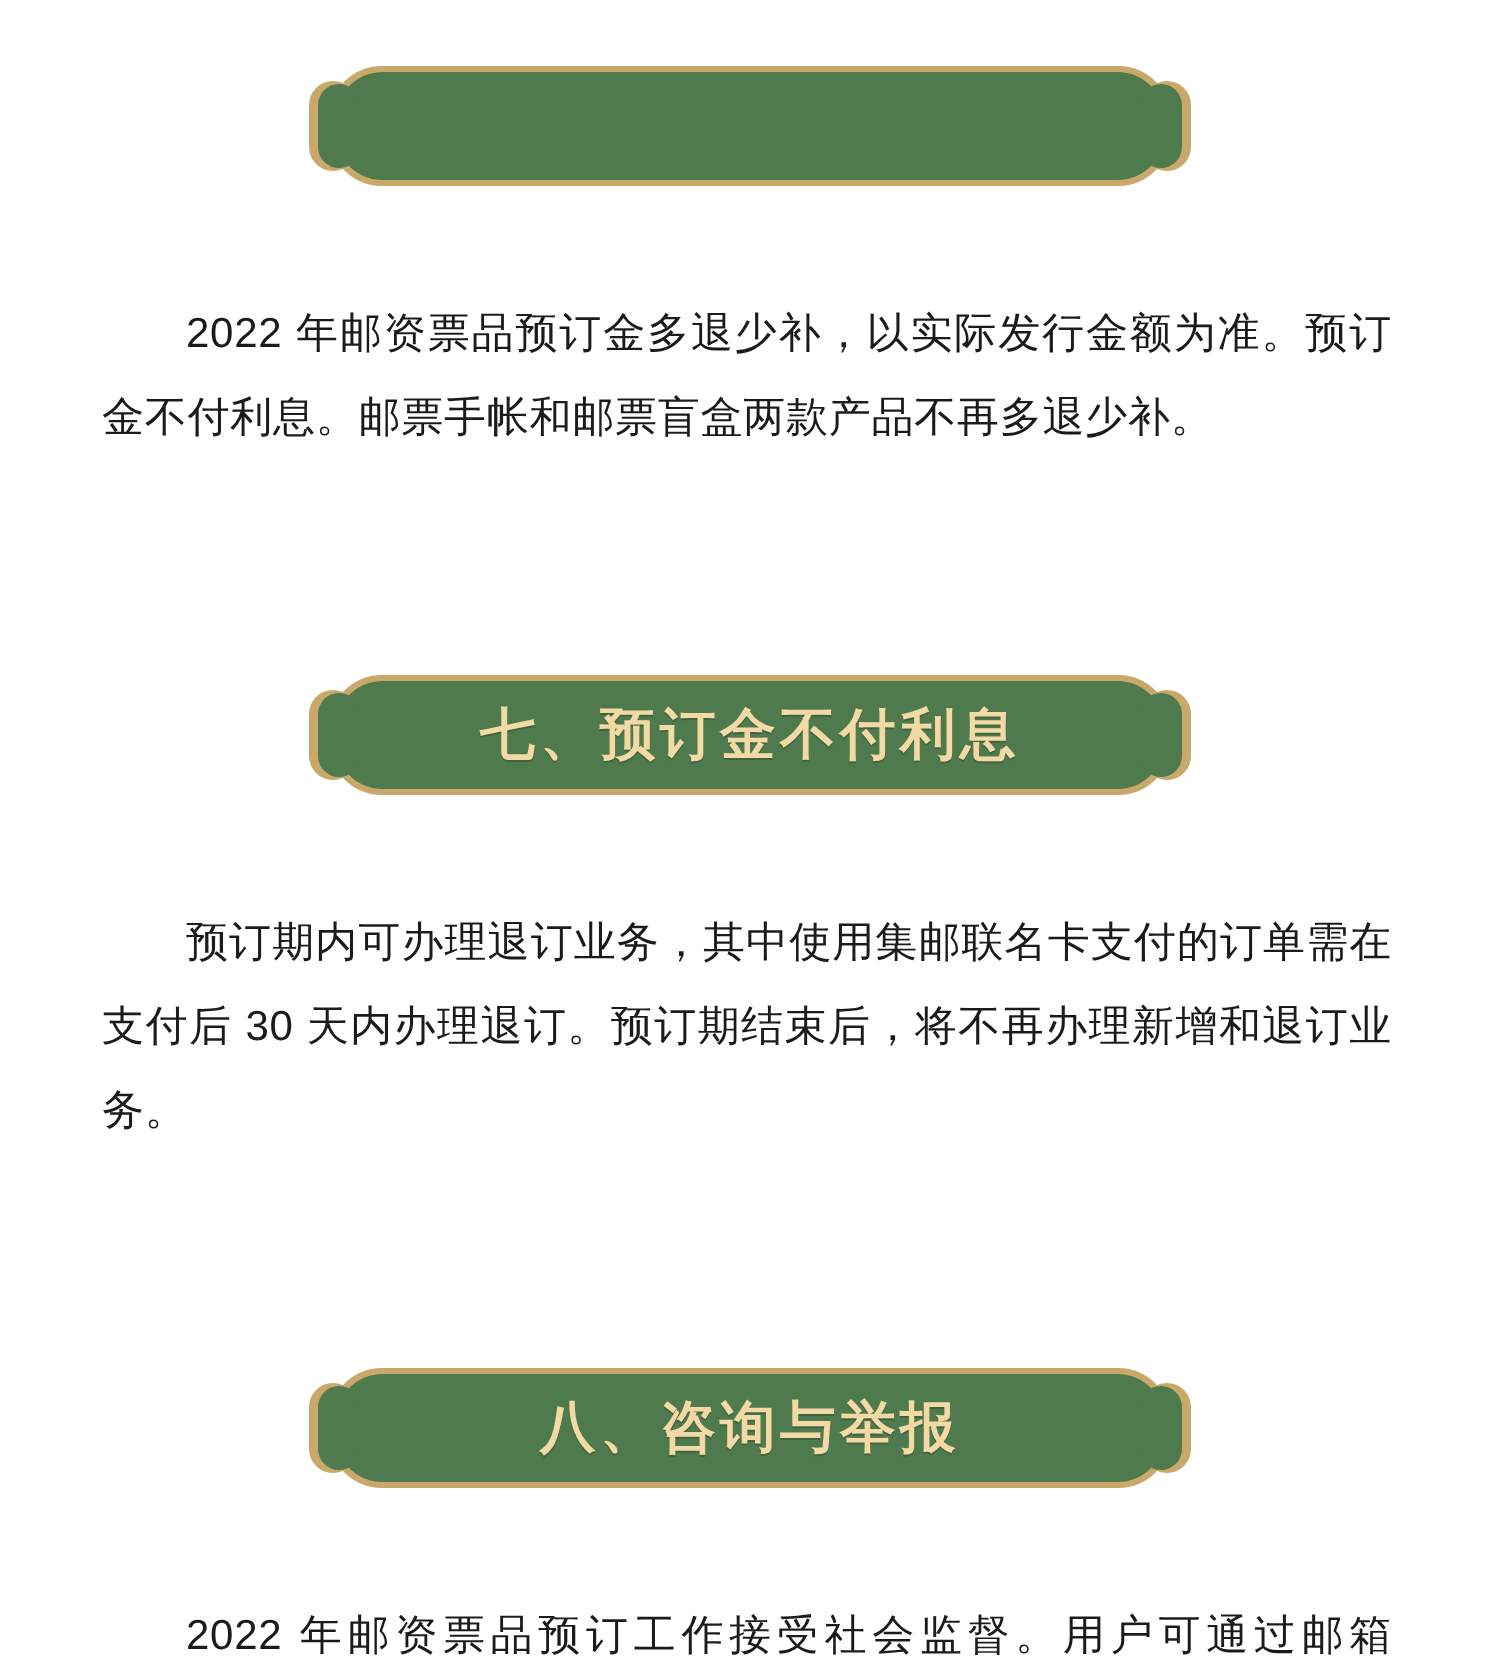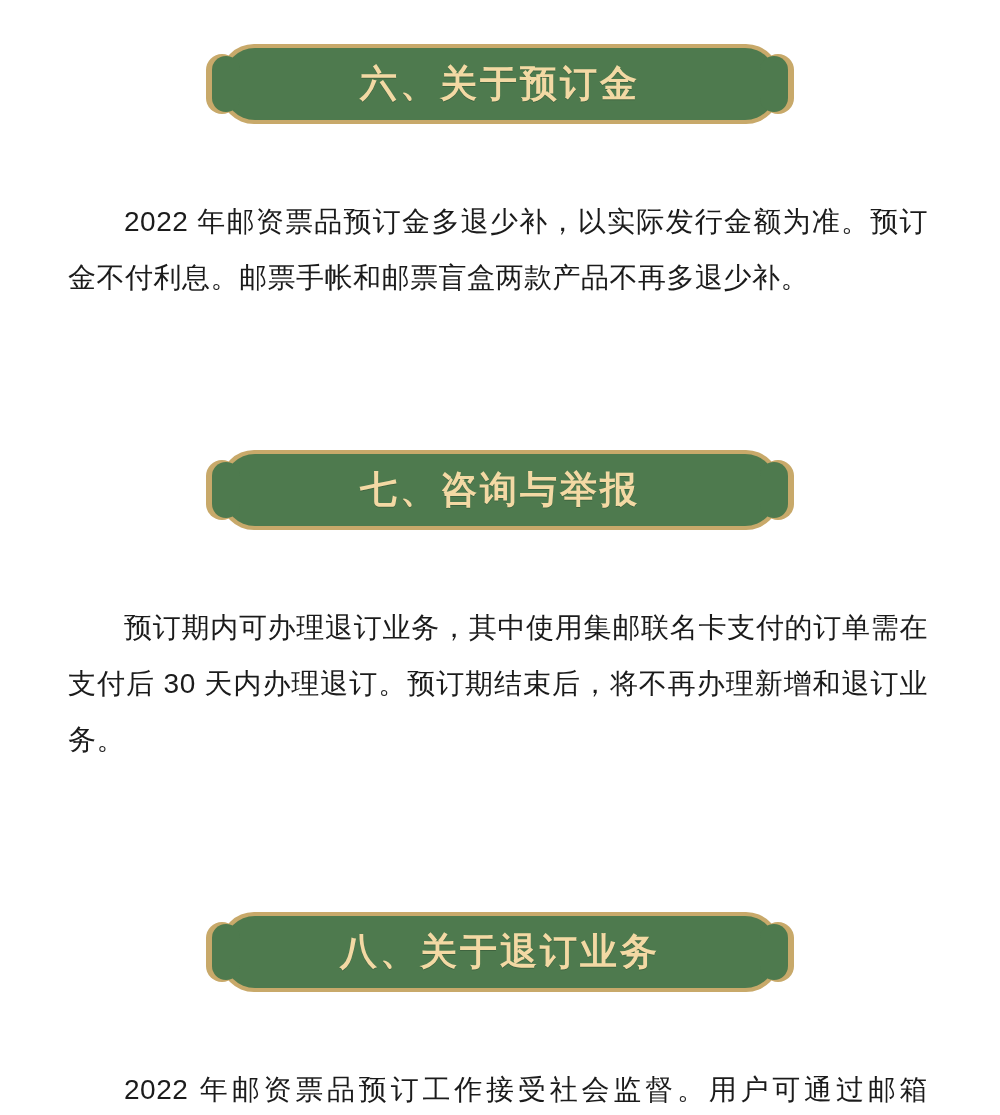--- a/index.html
+++ b/index.html
@@ -121,41 +121,40 @@
 </head>
 <body>
 
 <div class="page">
 
   <div class="section blk-1">
     <div class="banner-wrap">
       <div class="banner">
         <div class="plaque-outer"></div>
         <div class="plaque-inner"></div>
-        <div class="banner-text">六、关于预订金</div>
       </div>
     </div>
     <p class="para">2022 年邮资票品预订金多退少补，以实际发行金额为准。预订金不付利息。邮票手帐和邮票盲盒两款产品不再多退少补。</p>
   </div>
 
   <div class="section blk-2">
     <div class="banner-wrap">
       <div class="banner">
         <div class="plaque-outer"></div>
         <div class="plaque-inner"></div>
-        <div class="banner-text">七、咨询与举报</div>
+        <div class="banner-text">七、预订金不付利息</div>
       </div>
     </div>
     <p class="para">预订期内可办理退订业务，其中使用集邮联名卡支付的订单需在支付后 30 天内办理退订。预订期结束后，将不再办理新增和退订业务。</p>
   </div>
 
   <div class="section blk-3">
     <div class="banner-wrap">
       <div class="banner">
         <div class="plaque-outer"></div>
         <div class="plaque-inner"></div>
-        <div class="banner-text">八、关于退订业务</div>
+        <div class="banner-text">八、咨询与举报</div>
       </div>
     </div>
     <p class="para">2022 年邮资票品预订工作接受社会监督。用户可通过邮箱 (xinyouyuding@chinapost.com.cn) 和电话 (11185-9-6) 投诉举报。如有业务办理问题，可通过客服电话 11185 进行咨询。</p>
   </div>
 
 </div>
 
 </body></html>

